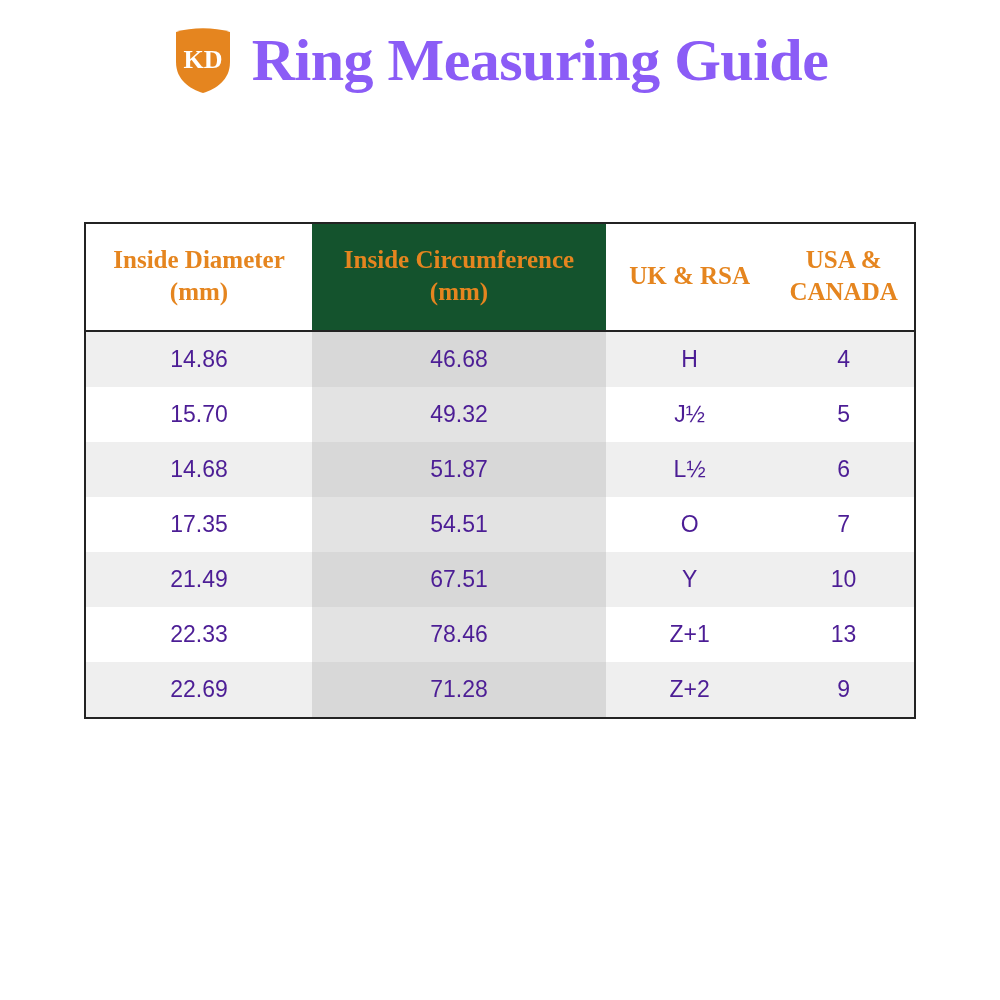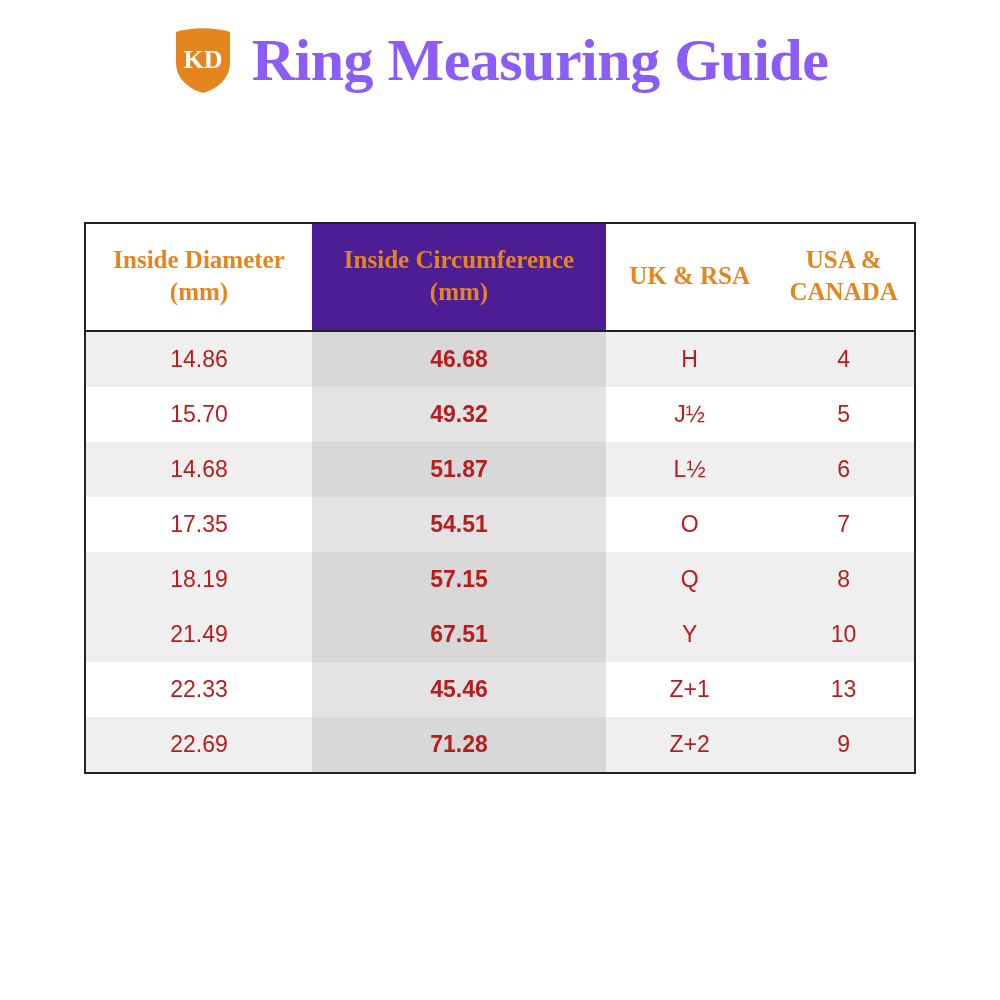--- a/index.html
+++ b/index.html
@@ -78,35 +78,35 @@
     font-weight: bold;
     color: #e5851f;
     font-size: 25px;
     line-height: 1.28;
     text-align: center;
     padding: 20px 10px 22px 10px;
     vertical-align: middle;
     border-bottom: 2px solid #232323;
     background: #ffffff;
   }
-  thead th.shade { background: #4c1d95; }
+  thead th.shade { background: #14532d; }
 
   tbody td {
     font-family: "Liberation Sans", sans-serif;
-    color: #b91c1c;
+    color: #4c1d95;
     font-size: 23px;
     text-align: center;
     padding: 14px 6px;
     vertical-align: middle;
     background: #ffffff;
   }
   
   tbody tr.alt td { background: #efefef; }
   
-  tbody td.shade { background: #e3e3e3; font-weight: bold; }
+  tbody td.shade { background: #e3e3e3; }
   tbody tr.alt td.shade { background: #d8d8d8; }
 </style>
 </head>
 <body>
 
 <div class="page">
 
   <div class="header">
     <div class="logo">
       <svg width="62" height="68" viewBox="0 0 62 68" xmlns="http://www.w3.org/2000/svg">
@@ -152,34 +152,28 @@
           <td>L½</td>
           <td>6</td>
         </tr>
         <tr>
           <td>17.35</td>
           <td class="shade">54.51</td>
           <td>O</td>
           <td>7</td>
         </tr>
         <tr class="alt">
-          <td>18.19</td>
-          <td class="shade">57.15</td>
-          <td>Q</td>
-          <td>8</td>
-        </tr>
-        <tr class="alt">
           <td>21.49</td>
           <td class="shade">67.51</td>
           <td>Y</td>
           <td>10</td>
         </tr>
         <tr>
           <td>22.33</td>
-          <td class="shade">45.46</td>
+          <td class="shade">78.46</td>
           <td>Z+1</td>
           <td>13</td>
         </tr>
         <tr class="alt">
           <td>22.69</td>
           <td class="shade">71.28</td>
           <td>Z+2</td>
           <td>9</td>
         </tr>
       </tbody>

